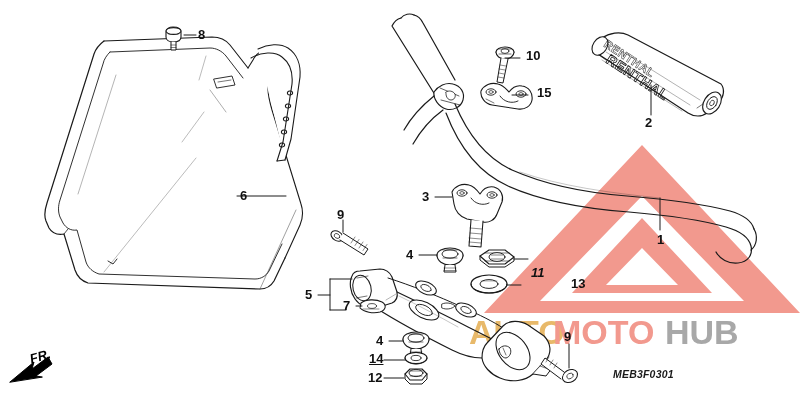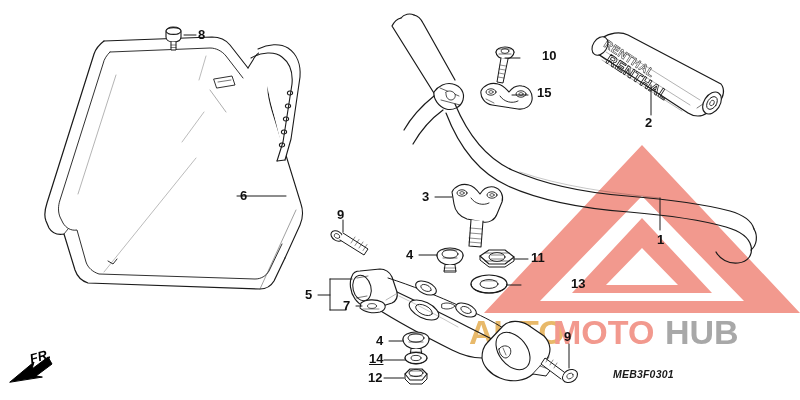--- a/index.html
+++ b/index.html
@@ -444,22 +444,22 @@
     <span class="callout" style="left:645px; top:116px;">2</span>
     <span class="callout" style="left:422px; top:190px;">3</span>
     <span class="callout" style="left:406px; top:248px;">4</span>
     <span class="callout" style="left:376px; top:334px;">4</span>
     <span class="callout" style="left:305px; top:288px;">5</span>
     <span class="callout" style="left:240px; top:189px;">6</span>
     <span class="callout" style="left:343px; top:299px;">7</span>
     <span class="callout" style="left:198px; top:28px;">8</span>
     <span class="callout" style="left:337px; top:208px;">9</span>
     <span class="callout" style="left:564px; top:330px;">9</span>
-    <span class="callout" style="left:542px; top:49px;">10</span>
-    <span class="callout" style="left:531px; top:251px;">11</span>
+    <span class="callout" style="left:526px; top:49px;">10</span>
+    <span class="callout" style="left:531px; top:266px;font-style:italic;">11</span>
     <span class="callout" style="left:368px; top:371px;">12</span>
     <span class="callout" style="left:525px; top:277px;margin-left:46px;">13</span>
     <span class="callout" style="left:369px; top:352px;text-decoration:underline;">14</span>
     <span class="callout" style="left:537px; top:86px;text-align:right;">15</span>
 
     <span class="fr-label">FR.</span>
 
     <span class="diagram-code">MEB3F0301</span>
   </div>
 

